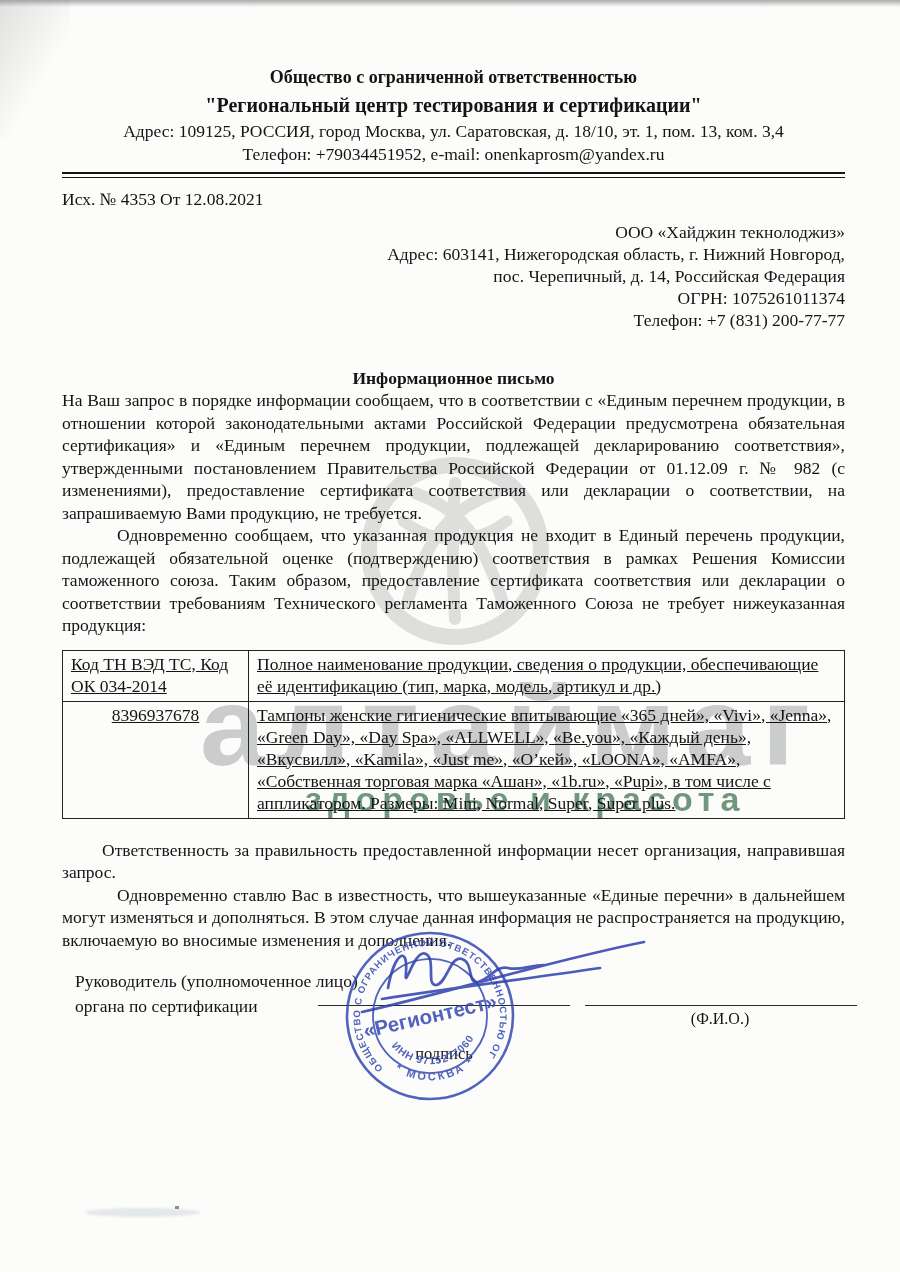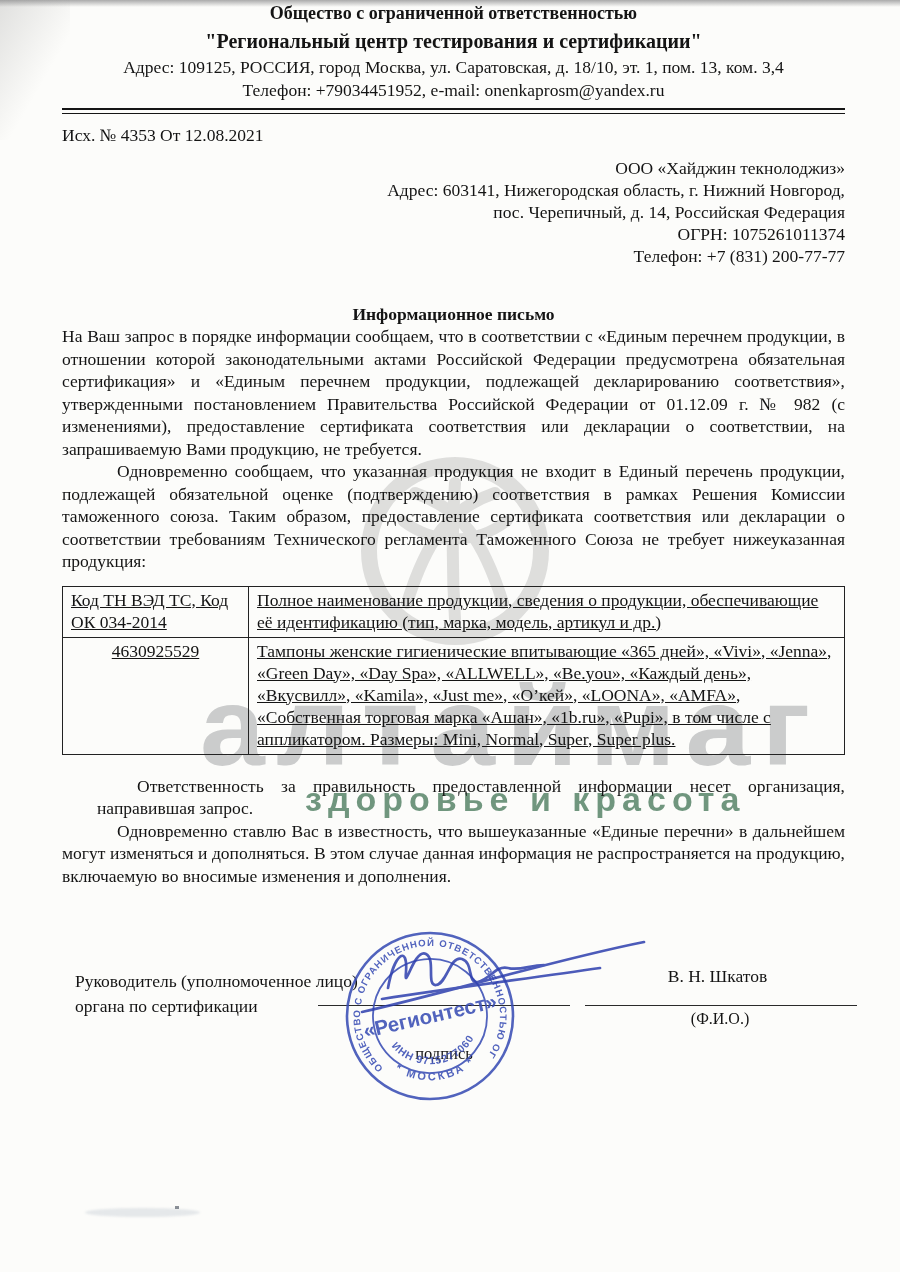--- a/index.html
+++ b/index.html
@@ -31,21 +31,21 @@
   .wm-tagline{
     left:305px;top:780px;width:500px;
     font-family:"Liberation Sans","DejaVu Sans",sans-serif;
     font-weight:bold;font-size:34px;letter-spacing:6px;
     color:#14532d;opacity:.6;white-space:nowrap;
   }
 
   
   .content{position:absolute;left:62px;width:783px;top:0;z-index:2;
     font-size:17.5px;line-height:22.5px;}
-  .letterhead{text-align:center;}
+  .letterhead{text-align:center;padding-top:64px;}
   .lh-orgtype{font-weight:bold;font-size:18px;line-height:26px;}
   .lh-orgname{font-weight:bold;font-size:20px;line-height:30px;}
   .lh-line{line-height:23px;}
   .rule-double{margin-top:6px;height:3px;
     border-top:2.5px solid #151515;border-bottom:1.7px solid #151515;}
   .ref-line{margin-top:10px;}
   .recipient{text-align:right;line-height:22px;margin-top:10px;}
   .letter-title{text-align:center;font-weight:bold;margin-top:36px;}
   .para{text-align:justify;}
   .para.indent{text-indent:55px;}
@@ -119,35 +119,34 @@
     <div class="para">На Ваш запрос в порядке информации сообщаем, что в соответствии с «Единым перечнем продукции, в отношении которой законодательными актами Российской Федерации предусмотрена обязательная сертификация» и «Единым перечнем продукции, подлежащей декларированию соответствия», утвержденными постановлением Правительства Российской Федерации от 01.12.09 г. № 982 (с изменениями),  предоставление сертификата соответствия или декларации о соответствии, на запрашиваемую Вами продукцию, не требуется.</div>
     <div class="para indent">Одновременно сообщаем, что указанная продукция не входит в Единый перечень продукции, подлежащей обязательной оценке (подтверждению) соответствия в рамках Решения Комиссии таможенного союза. Таким образом, предоставление сертификата соответствия или декларации о соответствии требованиям Технического регламента Таможенного Союза не требует нижеуказанная продукция:</div>
 
     <table class="prod">
       <tbody>
         <tr>
           <td class="col-code">Код ТН ВЭД ТС, Код ОК 034-2014</td>
           <td>Полное наименование продукции, сведения о продукции, обеспечивающие её идентификацию (тип, марка, модель, артикул и др.)</td>
         </tr>
         <tr>
-          <td class="col-code code-val">4630925529</td>
+          <td class="col-code code-val">8396937678</td>
           <td>Тампоны женские гигиенические впитывающие «365 дней», «Vivi», «Jenna», «Green Day», «Day Spa», «ALLWELL», «Be.you», «Каждый день», «Вкусвилл», «Kamila», «Just me», «О’кей», «LOONA», «AMFA», «Собственная торговая марка «Ашан», «1b.ru», «Pupi», в том числе с аппликатором. Размеры: Mini, Normal, Super, Super plus.</td>
         </tr>
       </tbody>
     </table>
 
-    <div class="para indent-sm" style="margin-top:20px;margin-left:35px;">Ответственность за правильность предоставленной информации несет организация, направившая запрос.</div>
+    <div class="para indent-sm" style="margin-top:20px;">Ответственность за правильность предоставленной информации несет организация, направившая запрос.</div>
     <div class="para indent">Одновременно ставлю Вас в известность, что вышеуказанные «Единые перечни» в дальнейшем могут изменяться и дополняться. В этом случае данная информация не распространяется на продукцию, включаемую во вносимые изменения и дополнения.</div>
 
   </div>
 
   <div class="sig-left">Руководитель (уполномоченное лицо) органа по сертификации</div>
   <div class="sig-line-mid"></div>
   <div class="sig-caption-mid">подпись</div>
-  <div class="sig-name">В. Н. Шкатов</div>
   <div class="sig-line-right"></div>
   <div class="sig-caption-right">(Ф.И.О.)</div>
 
   <svg class="stamp-svg" width="190" height="190" viewBox="-95 -95 190 190">
     <g opacity="0.88" transform="rotate(-6)">
       <circle cx="0" cy="0" r="83" fill="none" stroke="#3a4eb5" stroke-width="2.6"></circle>
       <circle cx="0" cy="0" r="57" fill="none" stroke="#3a4eb5" stroke-width="1.8"></circle>
       <path id="ringPath" d="M -52,46.8 A 70,70 0 1 1 52,46.8" fill="none"></path>
       <text font-family="Liberation Sans, sans-serif" font-size="9.6" font-weight="bold" fill="#3a4eb5" letter-spacing="1">
         <textPath href="#ringPath">ОБЩЕСТВО С ОГРАНИЧЕННОЙ ОТВЕТСТВЕННОСТЬЮ  ОГРН 5167746101863</textPath>

